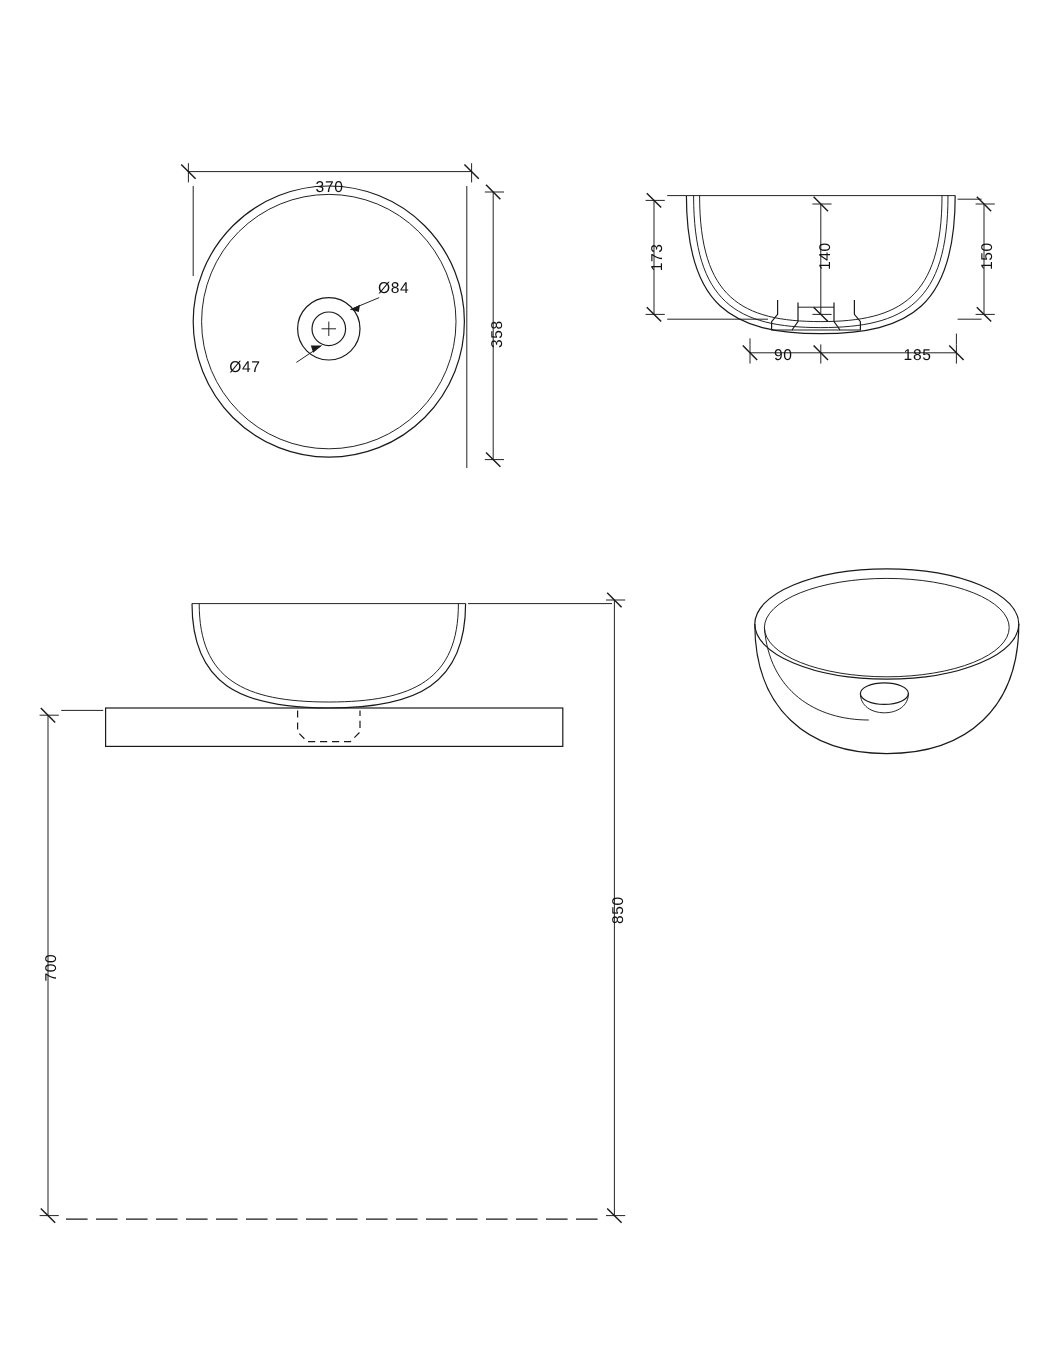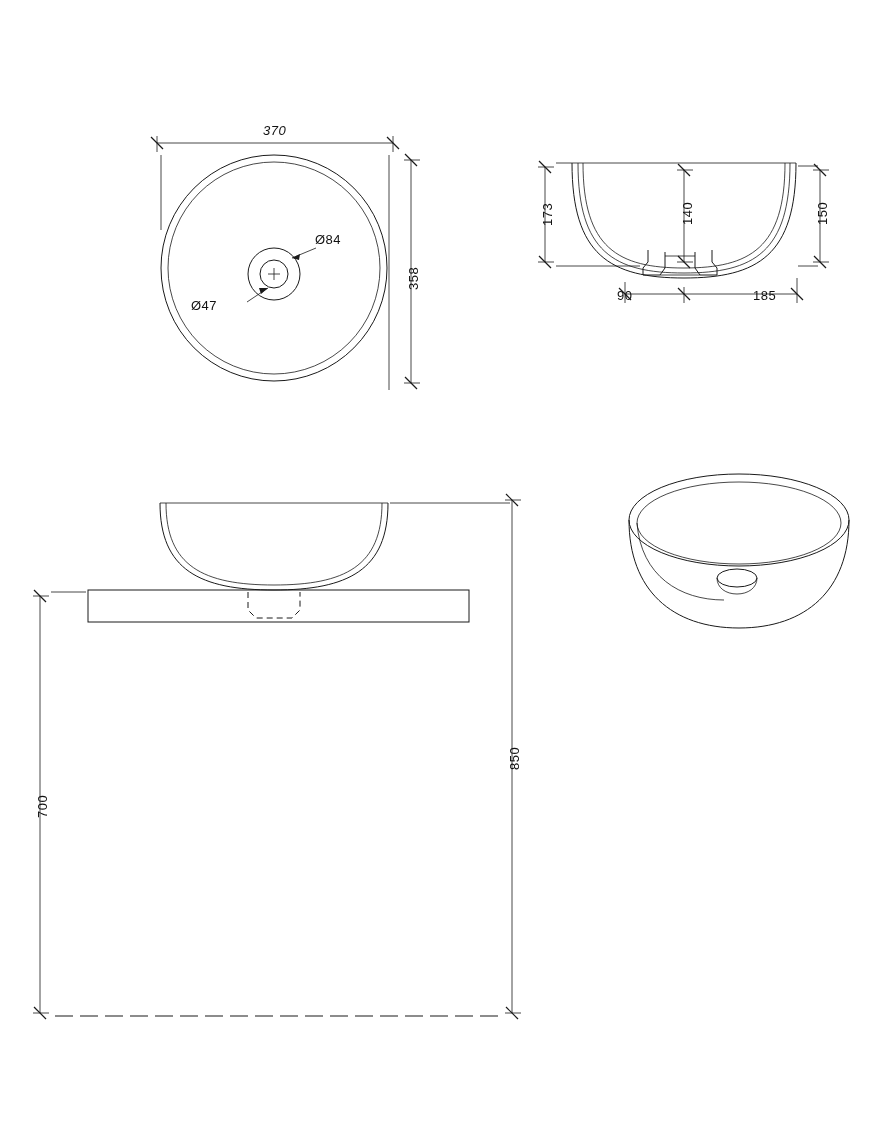--- a/index.html
+++ b/index.html
@@ -197,27 +197,27 @@
 
       <path d="M629,520 C629,590 672,628 739,628 C806,628 849,590 849,520" class="ln"></path>
 
       <path d="M637,523 C641,576 680,600 724,600" class="ln-thin"></path>
 
       <ellipse cx="737" cy="578" rx="20" ry="9" class="ln"></ellipse>
       <path d="M717,578 C717,588 726,594 737,594 C748,594 757,588 757,578" class="ln-thin"></path>
     </g>
   </svg>
 
-  <div class="dim-text" style="left:263px; top:123px;font-style:italic;">370</div>
+  <div class="dim-text" style="left:263px; top:148px;">370</div>
   <div class="dim-text vert" style="left:406px; top:290px;">358</div>
   <div class="dim-text" style="left:315px; top:232px;">Ø84</div>
   <div class="dim-text" style="left:191px; top:298px;">Ø47</div>
 
   <div class="dim-text vert" style="left:540px; top:226px;">173</div>
   <div class="dim-text vert" style="left:680px; top:225px;">140</div>
   <div class="dim-text vert" style="left:815px; top:225px;">150</div>
-  <div class="dim-text" style="left:617px; top:288px;">90</div>
+  <div class="dim-text" style="left:645px; top:288px;">90</div>
   <div class="dim-text" style="left:728px; top:288px;margin-left:25px;">185</div>
 
   <div class="dim-text vert" style="left:35px; top:818px;">700</div>
   <div class="dim-text vert" style="left:507px; top:770px;">850</div>
 
 </div>
 
 </body></html>

